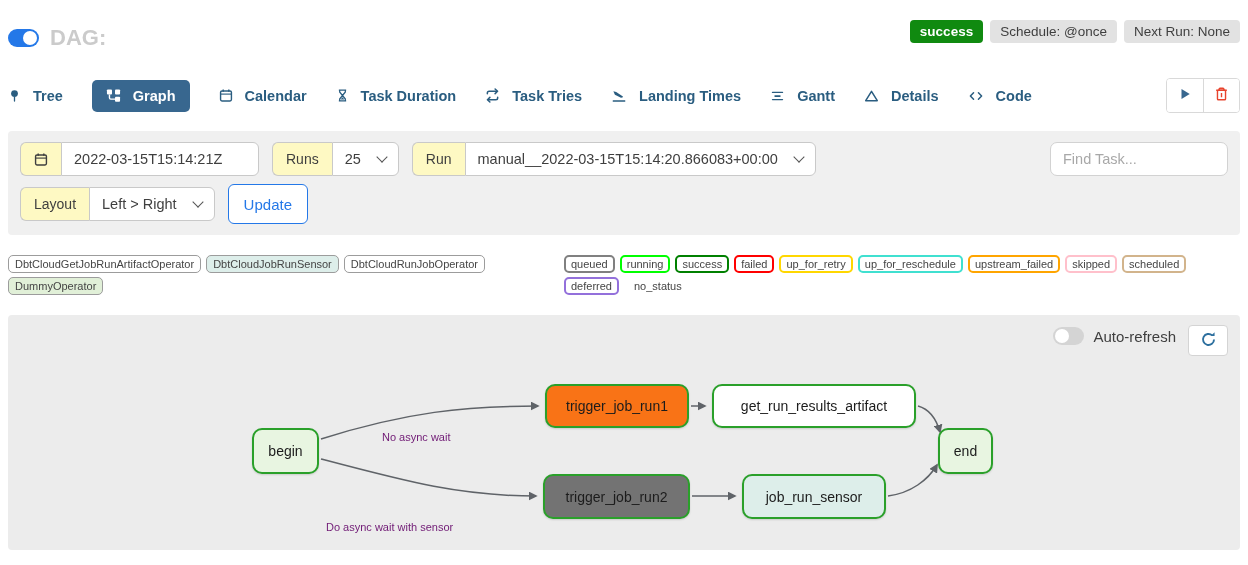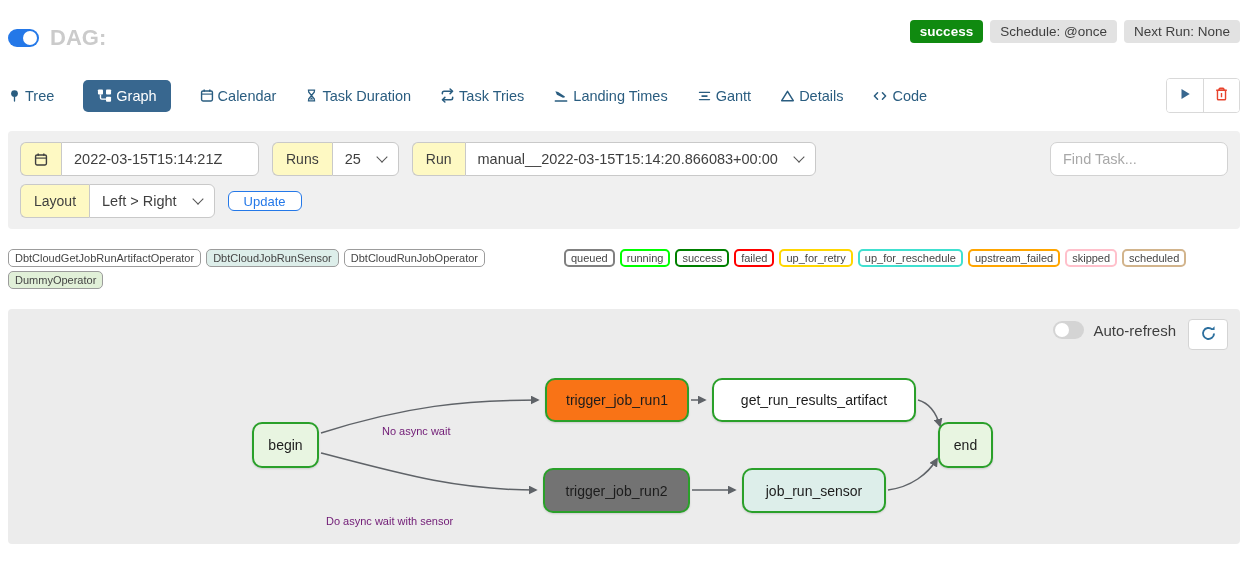--- a/index.html
+++ b/index.html
@@ -14,41 +14,41 @@
   .toggle.off { background:#d4d4d4; }
   .toggle.off .knob { left:2px; }
   .dag-prefix { font-size:22px; font-weight:bold; color:#cbcbcb; }
   .dag-title { font-size:22px; font-weight:bold; color:#3a3a3a; letter-spacing:.2px; }
   .badges { position:absolute; top:20px; right:8px; display:flex; gap:7px; }
   .badge { font-size:13.5px; padding:4px 10px; border-radius:4px; background:#e2e2e2; color:#3f3f3f; }
   .badge-success { color:#fff; font-weight:bold; }
 
   
   .tabs { display:flex; align-items:center; gap:29px; margin:27px 8px 0; }
-  .tab { display:flex; align-items:center; gap:4px; font-size:14.5px; font-weight:400; color:#2a5d80; cursor:pointer; padding:8px 0; }
+  .tab { display:flex; align-items:center; gap:12px; font-size:14.5px; font-weight:700; color:#2a5d80; cursor:pointer; padding:8px 0; }
   .tab.active { color:#fff; border-radius:5px; padding:8px 14px; }
   .tab-icon svg { display:block; }
   .btn-group { margin-left:auto; display:flex; background:#fff; border:1px solid #d9d9d9; border-radius:4px; overflow:hidden; }
   .btn-cell { width:36px; height:33px; display:flex; align-items:center; justify-content:center; cursor:pointer; background:#fff; border:none; padding:0; }
   .btn-cell + .btn-cell { border-left:1px solid #d9d9d9; }
 
   
   .filter-panel { margin:18px 8px 0; background:#f0f0f0; border-radius:4px; padding:11px 12px; }
   .filter-row { display:flex; align-items:center; }
   .filter-row + .filter-row { margin-top:8px; }
   .input-group { display:flex; align-items:stretch; height:34px; margin-right:13px; }
   .addon { display:flex; align-items:center; padding:0 13px; background:#fef9c3; border:1px solid #c9c9c9; border-right:none; border-radius:6px 0 0 6px; font-size:14px; color:#3f3f3f; }
   .addon.clickable { cursor:pointer; }
   .text-input { border:1px solid #c9c9c9; background:#fff; padding:0 12px; font-size:14.5px; font-family:inherit; color:#3f3f3f; outline:none; border-radius:0 6px 6px 0; }
   .date-input { width:198px; }
   .select { display:flex; align-items:center; background:#fff; border:1px solid #c9c9c9; padding:0 12px; font-size:14.5px; color:#3f3f3f; cursor:pointer; gap:17px; border-radius:0 6px 6px 0; }
   .chev { width:8px; height:8px; border-right:1.8px solid #555; border-bottom:1.8px solid #555; transform:rotate(45deg); margin-top:-5px; flex:none; }
   .find-task { margin-left:auto; width:178px; height:34px; border-radius:7px; border:1px solid #d2d2d2; }
   .find-task::placeholder { color:#a8a8a8; }
-  .update-btn { height:20px; padding:0 15px; background:#fff; border:1px solid #2478e8; color:#2478e8; font-size:13px; font-weight:500; border-radius:6px; cursor:pointer; font-family:inherit; }
+  .update-btn { height:40px; padding:0 15px; background:#fff; border:1px solid #2478e8; color:#2478e8; font-size:15px; font-weight:500; border-radius:6px; cursor:pointer; font-family:inherit; }
 
   
   .legend { display:flex; align-items:flex-start; margin:20px 8px 0; }
   .op-legend { flex:none; width:552px; }
   .status-legend { margin-left:4px; }
   .legend-row { display:flex; align-items:center; gap:5px; margin-bottom:4px; flex-wrap:nowrap; }
   .pill { font-size:11px; padding:2px 6px; border-radius:5px; color:#454545; background:#fff; border:1px solid #737373; white-space:nowrap; }
   .status-pill { border-width:2px; padding:1px 5px; }
   .no-status { font-size:11px; color:#454545; padding:2px 4px 2px 10px; }
 
@@ -238,20 +238,24 @@
         <div class="legend-row">
           <span class="pill status-pill" style="border-color: rgb(128, 128, 128);">queued</span>
           <span class="pill status-pill" style="border-color: rgb(0, 255, 0);">running</span>
           <span class="pill status-pill" style="border-color: rgb(0, 128, 0);">success</span>
           <span class="pill status-pill" style="border-color: rgb(255, 0, 0);">failed</span>
           <span class="pill status-pill" style="border-color: rgb(255, 215, 0);">up_for_retry</span>
           <span class="pill status-pill" style="border-color: rgb(64, 224, 208);">up_for_reschedule</span>
           <span class="pill status-pill" style="border-color: rgb(255, 165, 0);">upstream_failed</span>
           <span class="pill status-pill" style="border-color: rgb(255, 192, 203);">skipped</span>
           <span class="pill status-pill" style="border-color: rgb(210, 180, 140);">scheduled</span>
+        </div>
+        <div class="legend-row">
+          <span class="pill status-pill" style="border-color: rgb(147, 112, 219);">deferred</span>
+          <span class="no-status">no_status</span>
         </div>
       </div>
   </div>
 
   <div class="graph-panel">
     <div class="autorefresh">
       <span class="toggle off">
           <span class="knob"></span>
         </span>
       <span class="ar-label">Auto-refresh</span>

